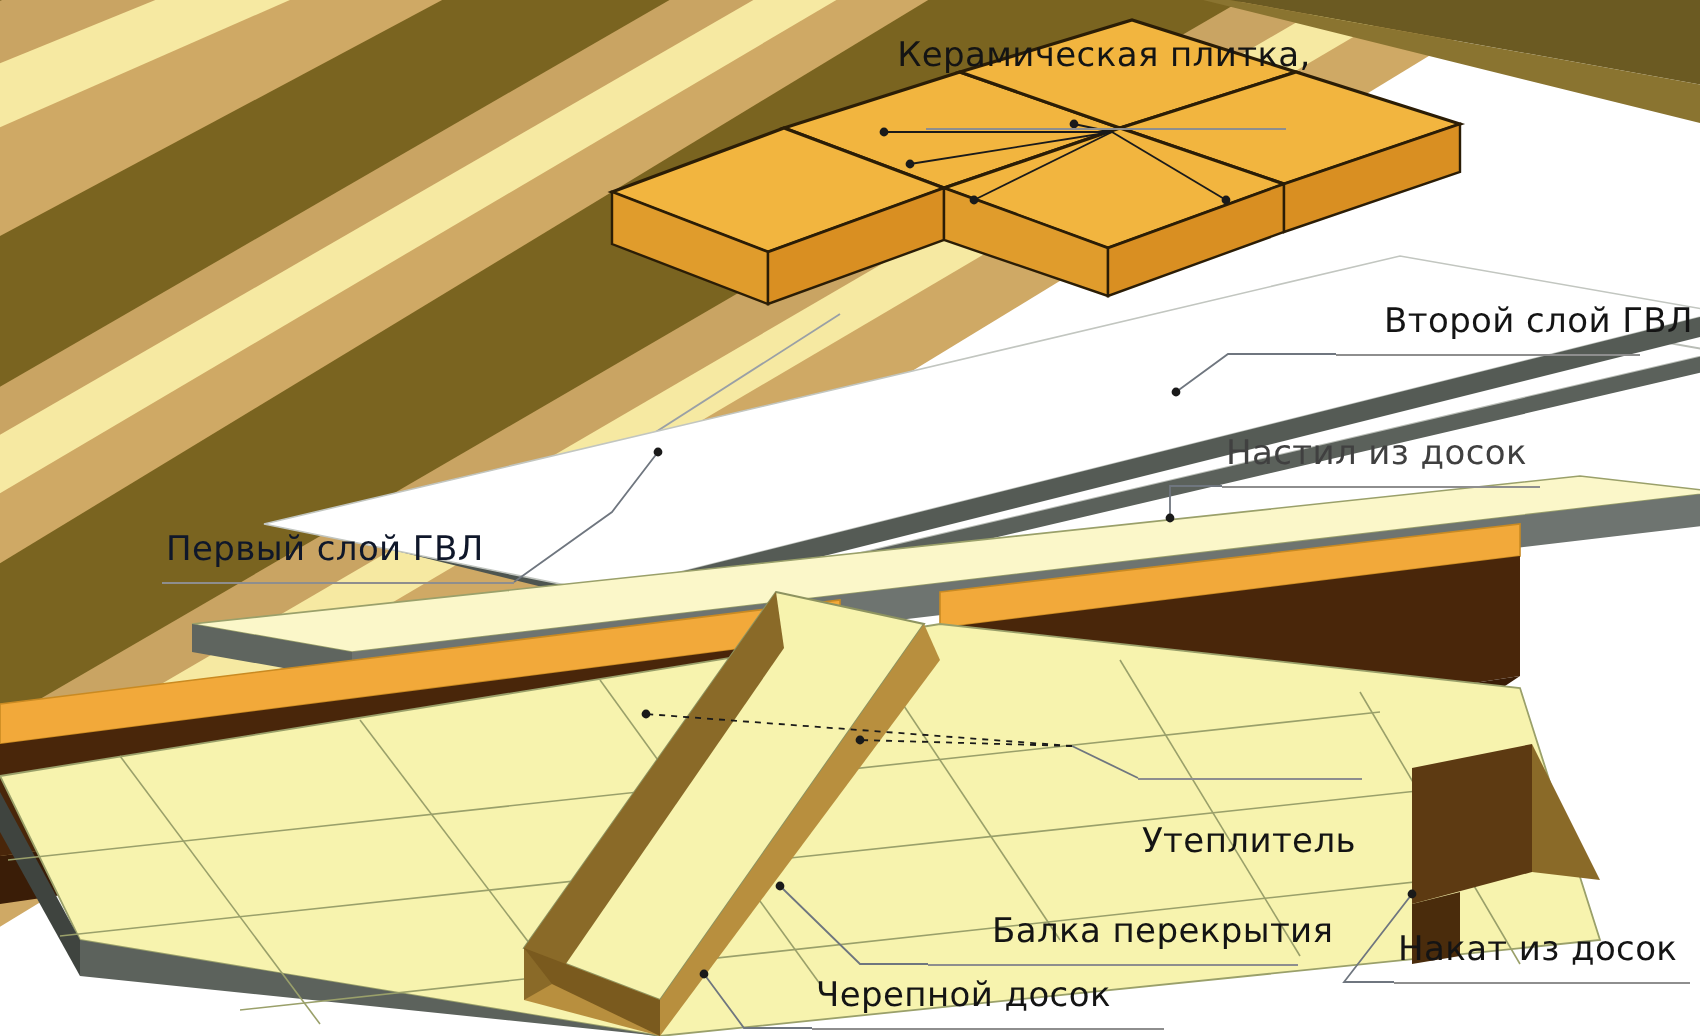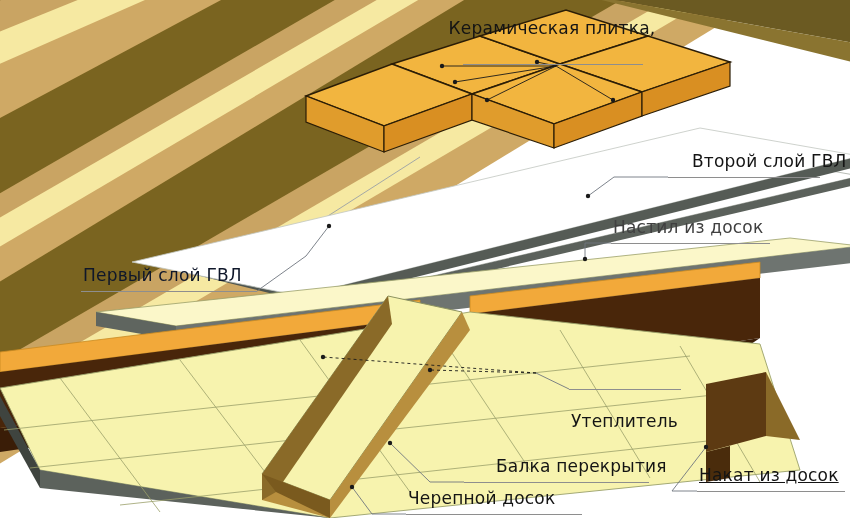--- a/index.html
+++ b/index.html
@@ -199,17 +199,17 @@
       </div>
       <div class="lbl" style="color: rgb(20, 20, 20); left: 571px; text-align: left; top: 364px; margin-top: 48px;">
         <div>Утеплитель</div>
       </div>
       <div class="lbl" style="color: rgb(20, 20, 20); left: 466px; text-align: left; top: 457px; margin-left: 30px;">
         <div>Балка перекрытия</div>
       </div>
       <div class="lbl" style="color: rgb(20, 20, 20); left: 408px; text-align: left; top: 489px;">
         <div>Черепной досок</div>
       </div>
-      <div class="lbl" style="color: rgb(20, 20, 20); left: 699px; text-align: left; top: 466px; text-decoration: underline;">
+      <div class="lbl" style="color: rgb(20, 20, 20); left: 699px; text-align: left; top: 466px;">
         <div>Накат из досок</div>
       </div>
     </div>
 </div>
 
 </body></html>

